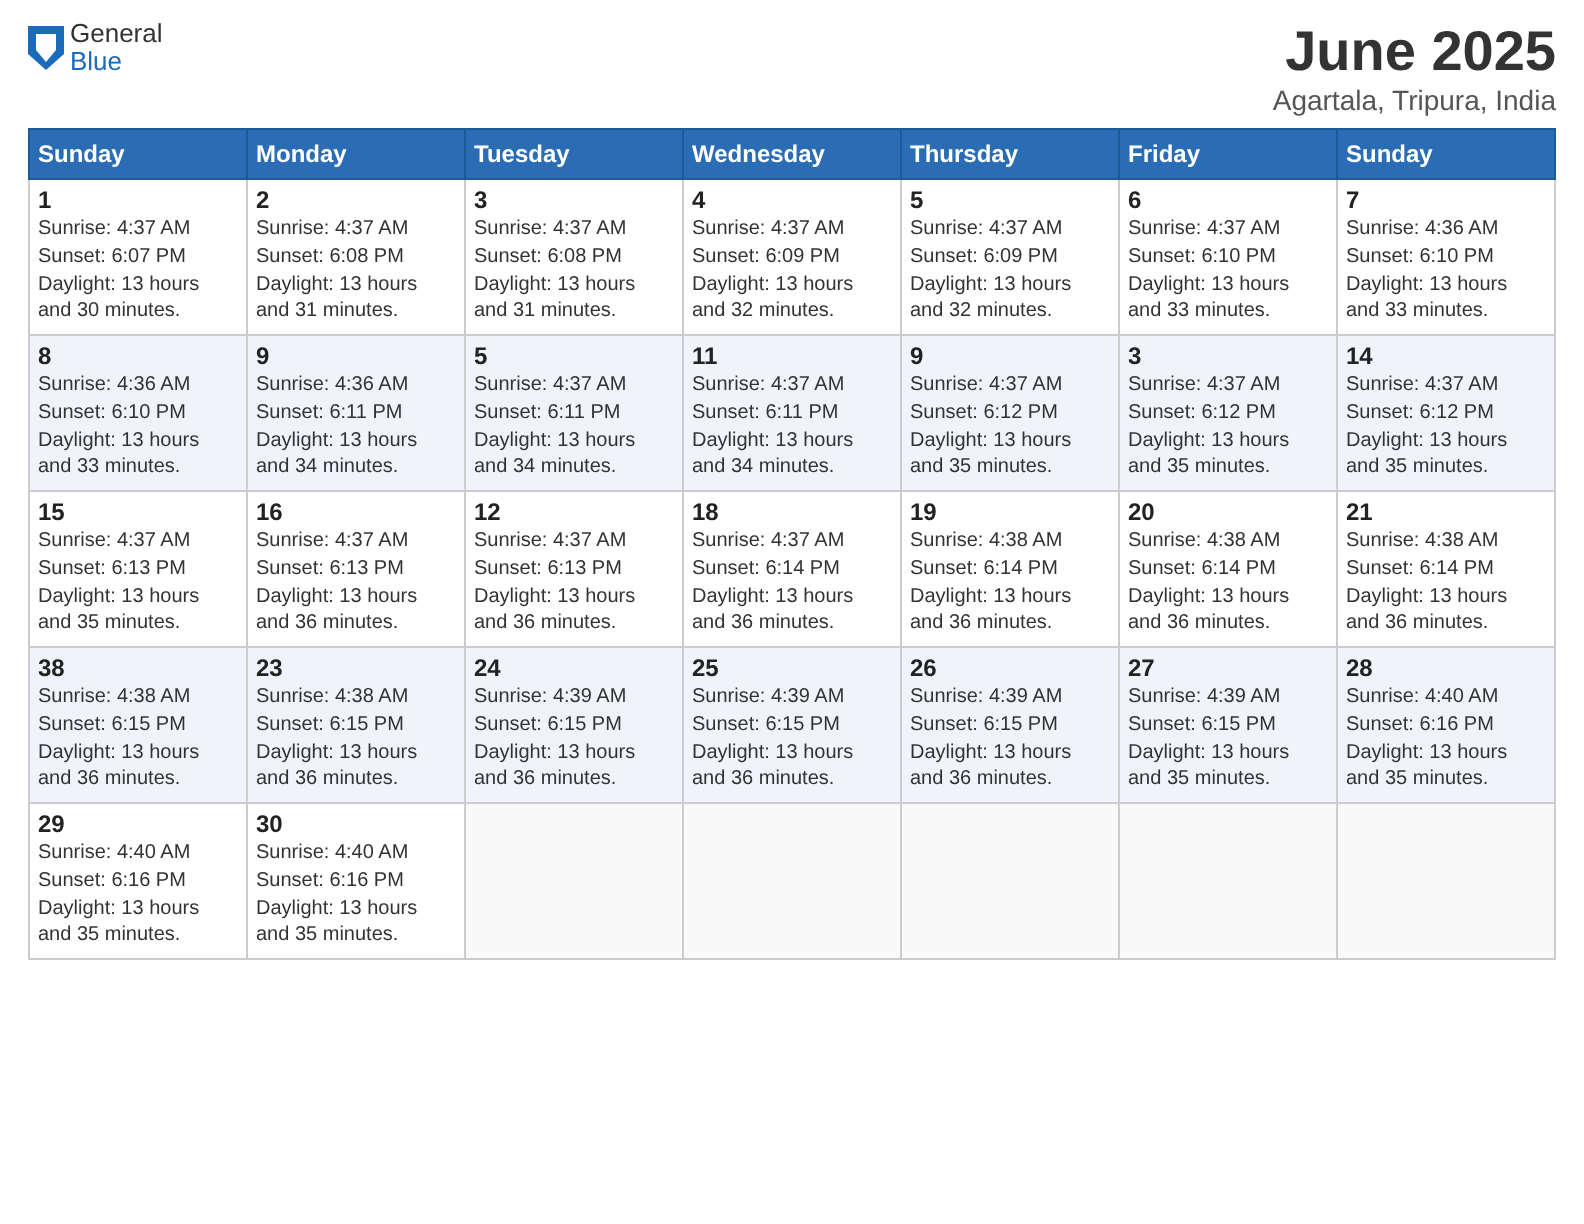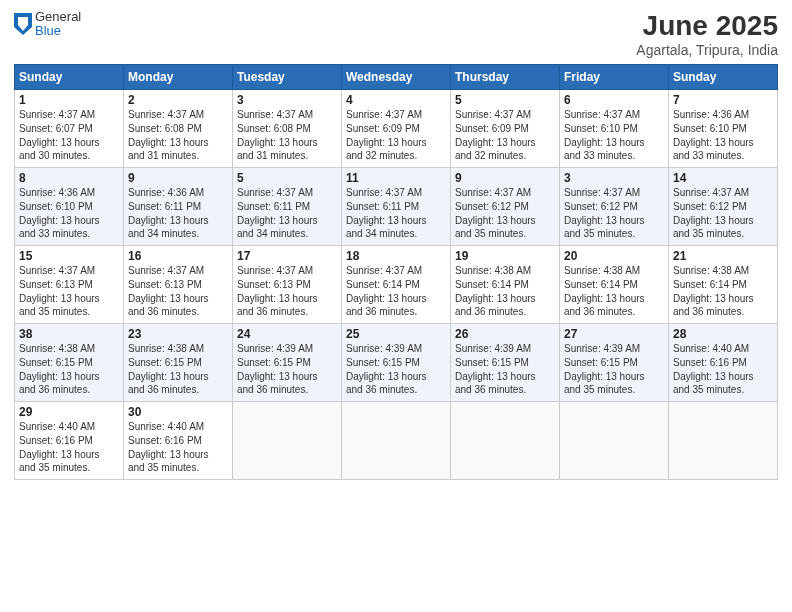--- a/index.html
+++ b/index.html
@@ -195,21 +195,21 @@
         <tr>
           <td>
             <span class="day-num">15</span>
             <div class="day-info">Sunrise: 4:37 AM<br>Sunset: 6:13 PM<br>Daylight: 13 hours and 35 minutes.</div>
           </td>
           <td>
             <span class="day-num">16</span>
             <div class="day-info">Sunrise: 4:37 AM<br>Sunset: 6:13 PM<br>Daylight: 13 hours and 36 minutes.</div>
           </td>
           <td>
-            <span class="day-num">17</span>
+            <span class="day-num">12</span>
             <div class="day-info">Sunrise: 4:37 AM<br>Sunset: 6:13 PM<br>Daylight: 13 hours and 36 minutes.</div>
           </td>
           <td>
             <span class="day-num">18</span>
             <div class="day-info">Sunrise: 4:37 AM<br>Sunset: 6:14 PM<br>Daylight: 13 hours and 36 minutes.</div>
           </td>
           <td>
             <span class="day-num">19</span>
             <div class="day-info">Sunrise: 4:38 AM<br>Sunset: 6:14 PM<br>Daylight: 13 hours and 36 minutes.</div>
           </td>

